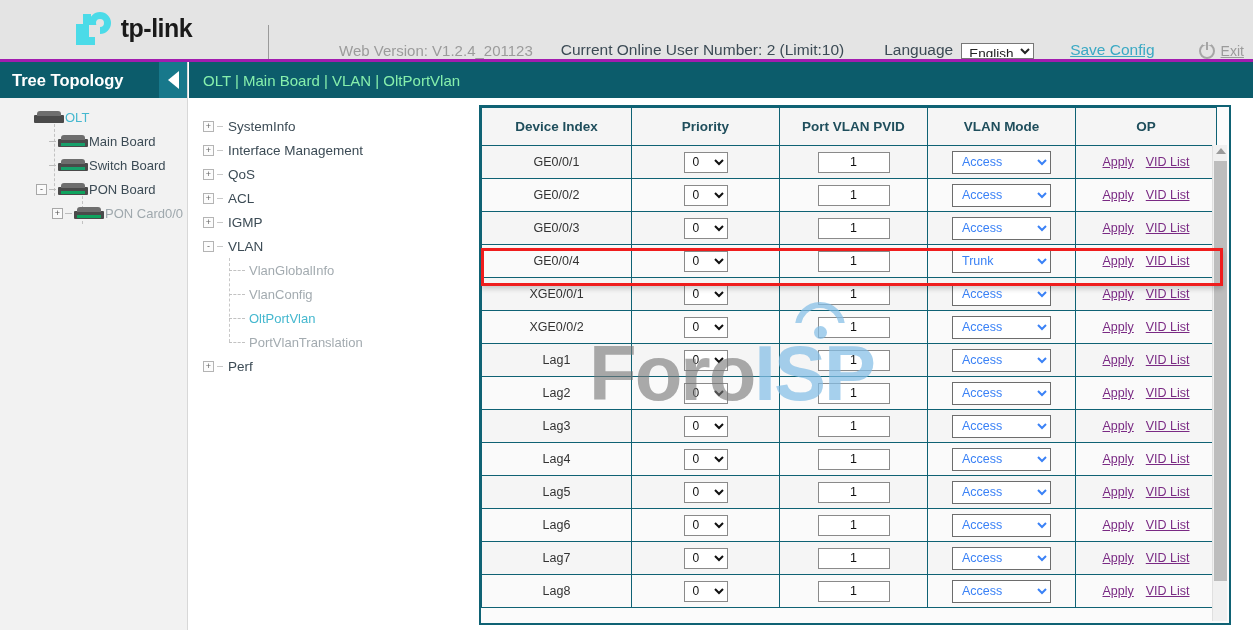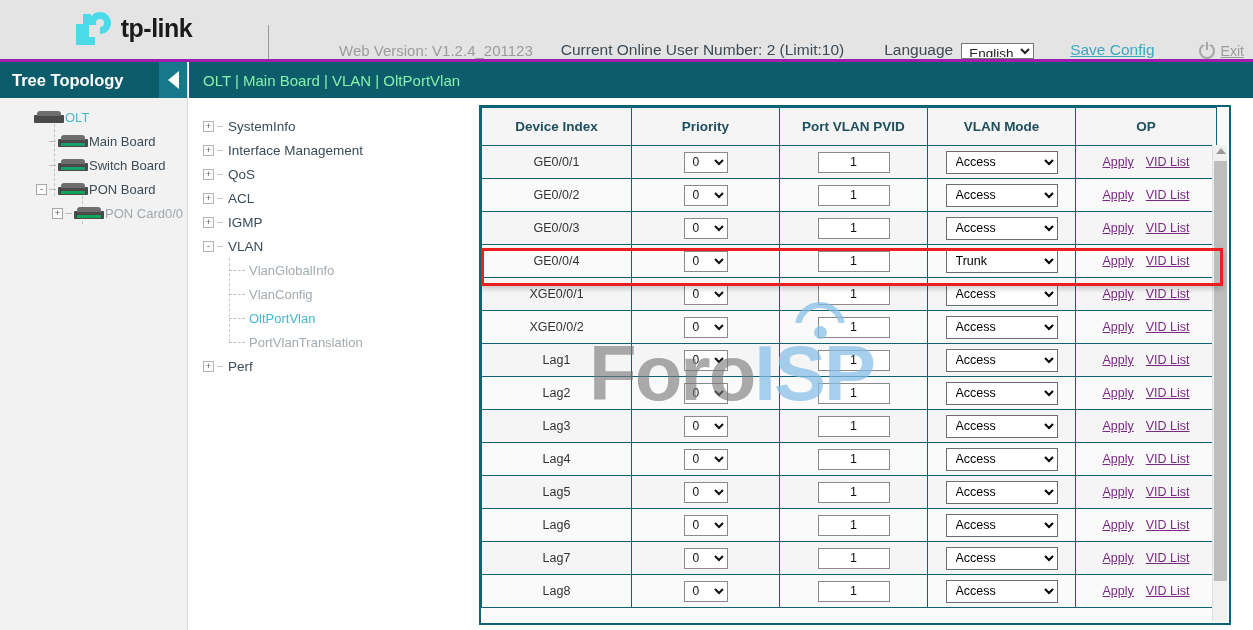--- a/index.html
+++ b/index.html
@@ -230,23 +230,23 @@
     border: 1px solid #8a8a8a; background: #ffffff; color: #111;
   }
   input.pvid {
     font-family: "Liberation Sans", sans-serif;
     font-size: 12.5px; text-align: center;
     width: 72px; height: 21px;
     border: 1px solid #8a8a8a; background: #ffffff; color: #111;
   }
   select.mode {
     font-family: "Liberation Sans", sans-serif;
-    font-size: 12.5px; height: 23px; width: 112px;
+    font-size: 12.5px; height: 23px; width: 99px;
     padding: 0 0 0 5px;
-    border: 1px solid #6d6d6d; background: #ffffff; color: #000000;
+    border: 1px solid #6d6d6d; background: #ffffff; color: #3b82f6;
   }
   .oplink {
     font-size: 12.5px; color: #7a2a84; text-decoration: underline;
     cursor: pointer;
   }
   .op-cell { display: flex; align-items: center; justify-content: center; gap: 12px; }
 
   
   .hl-box {
     position: absolute;

